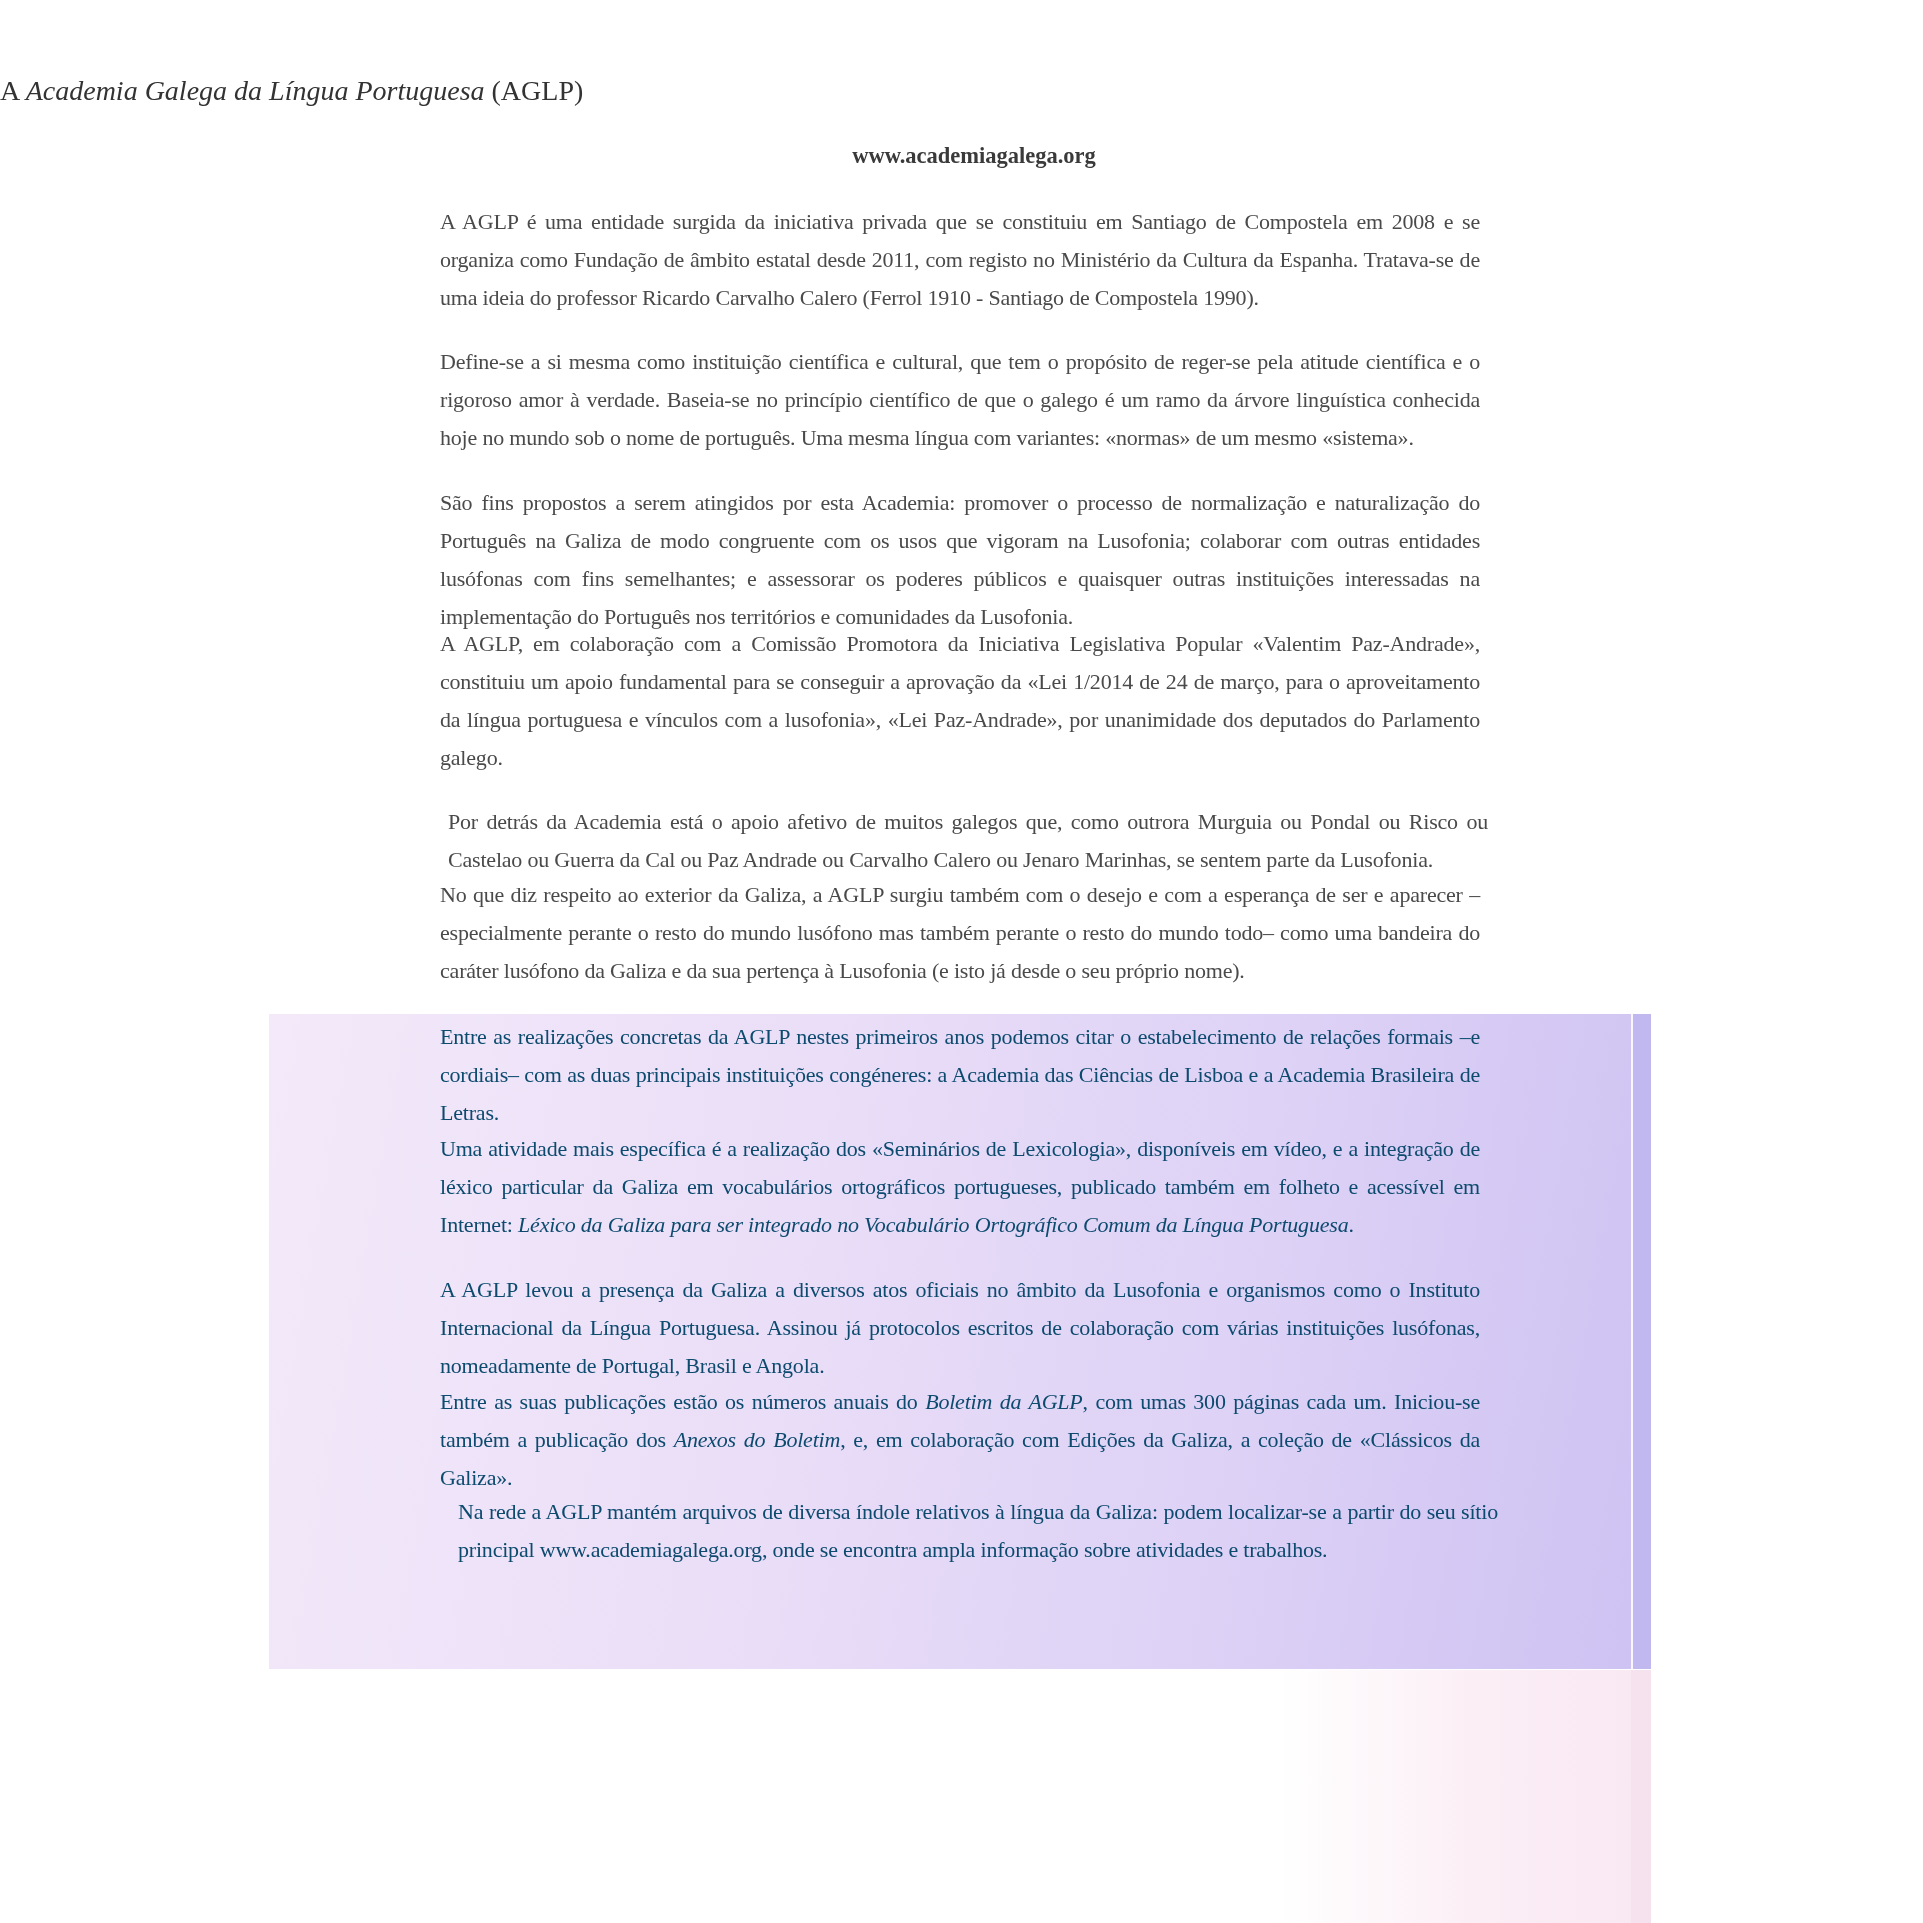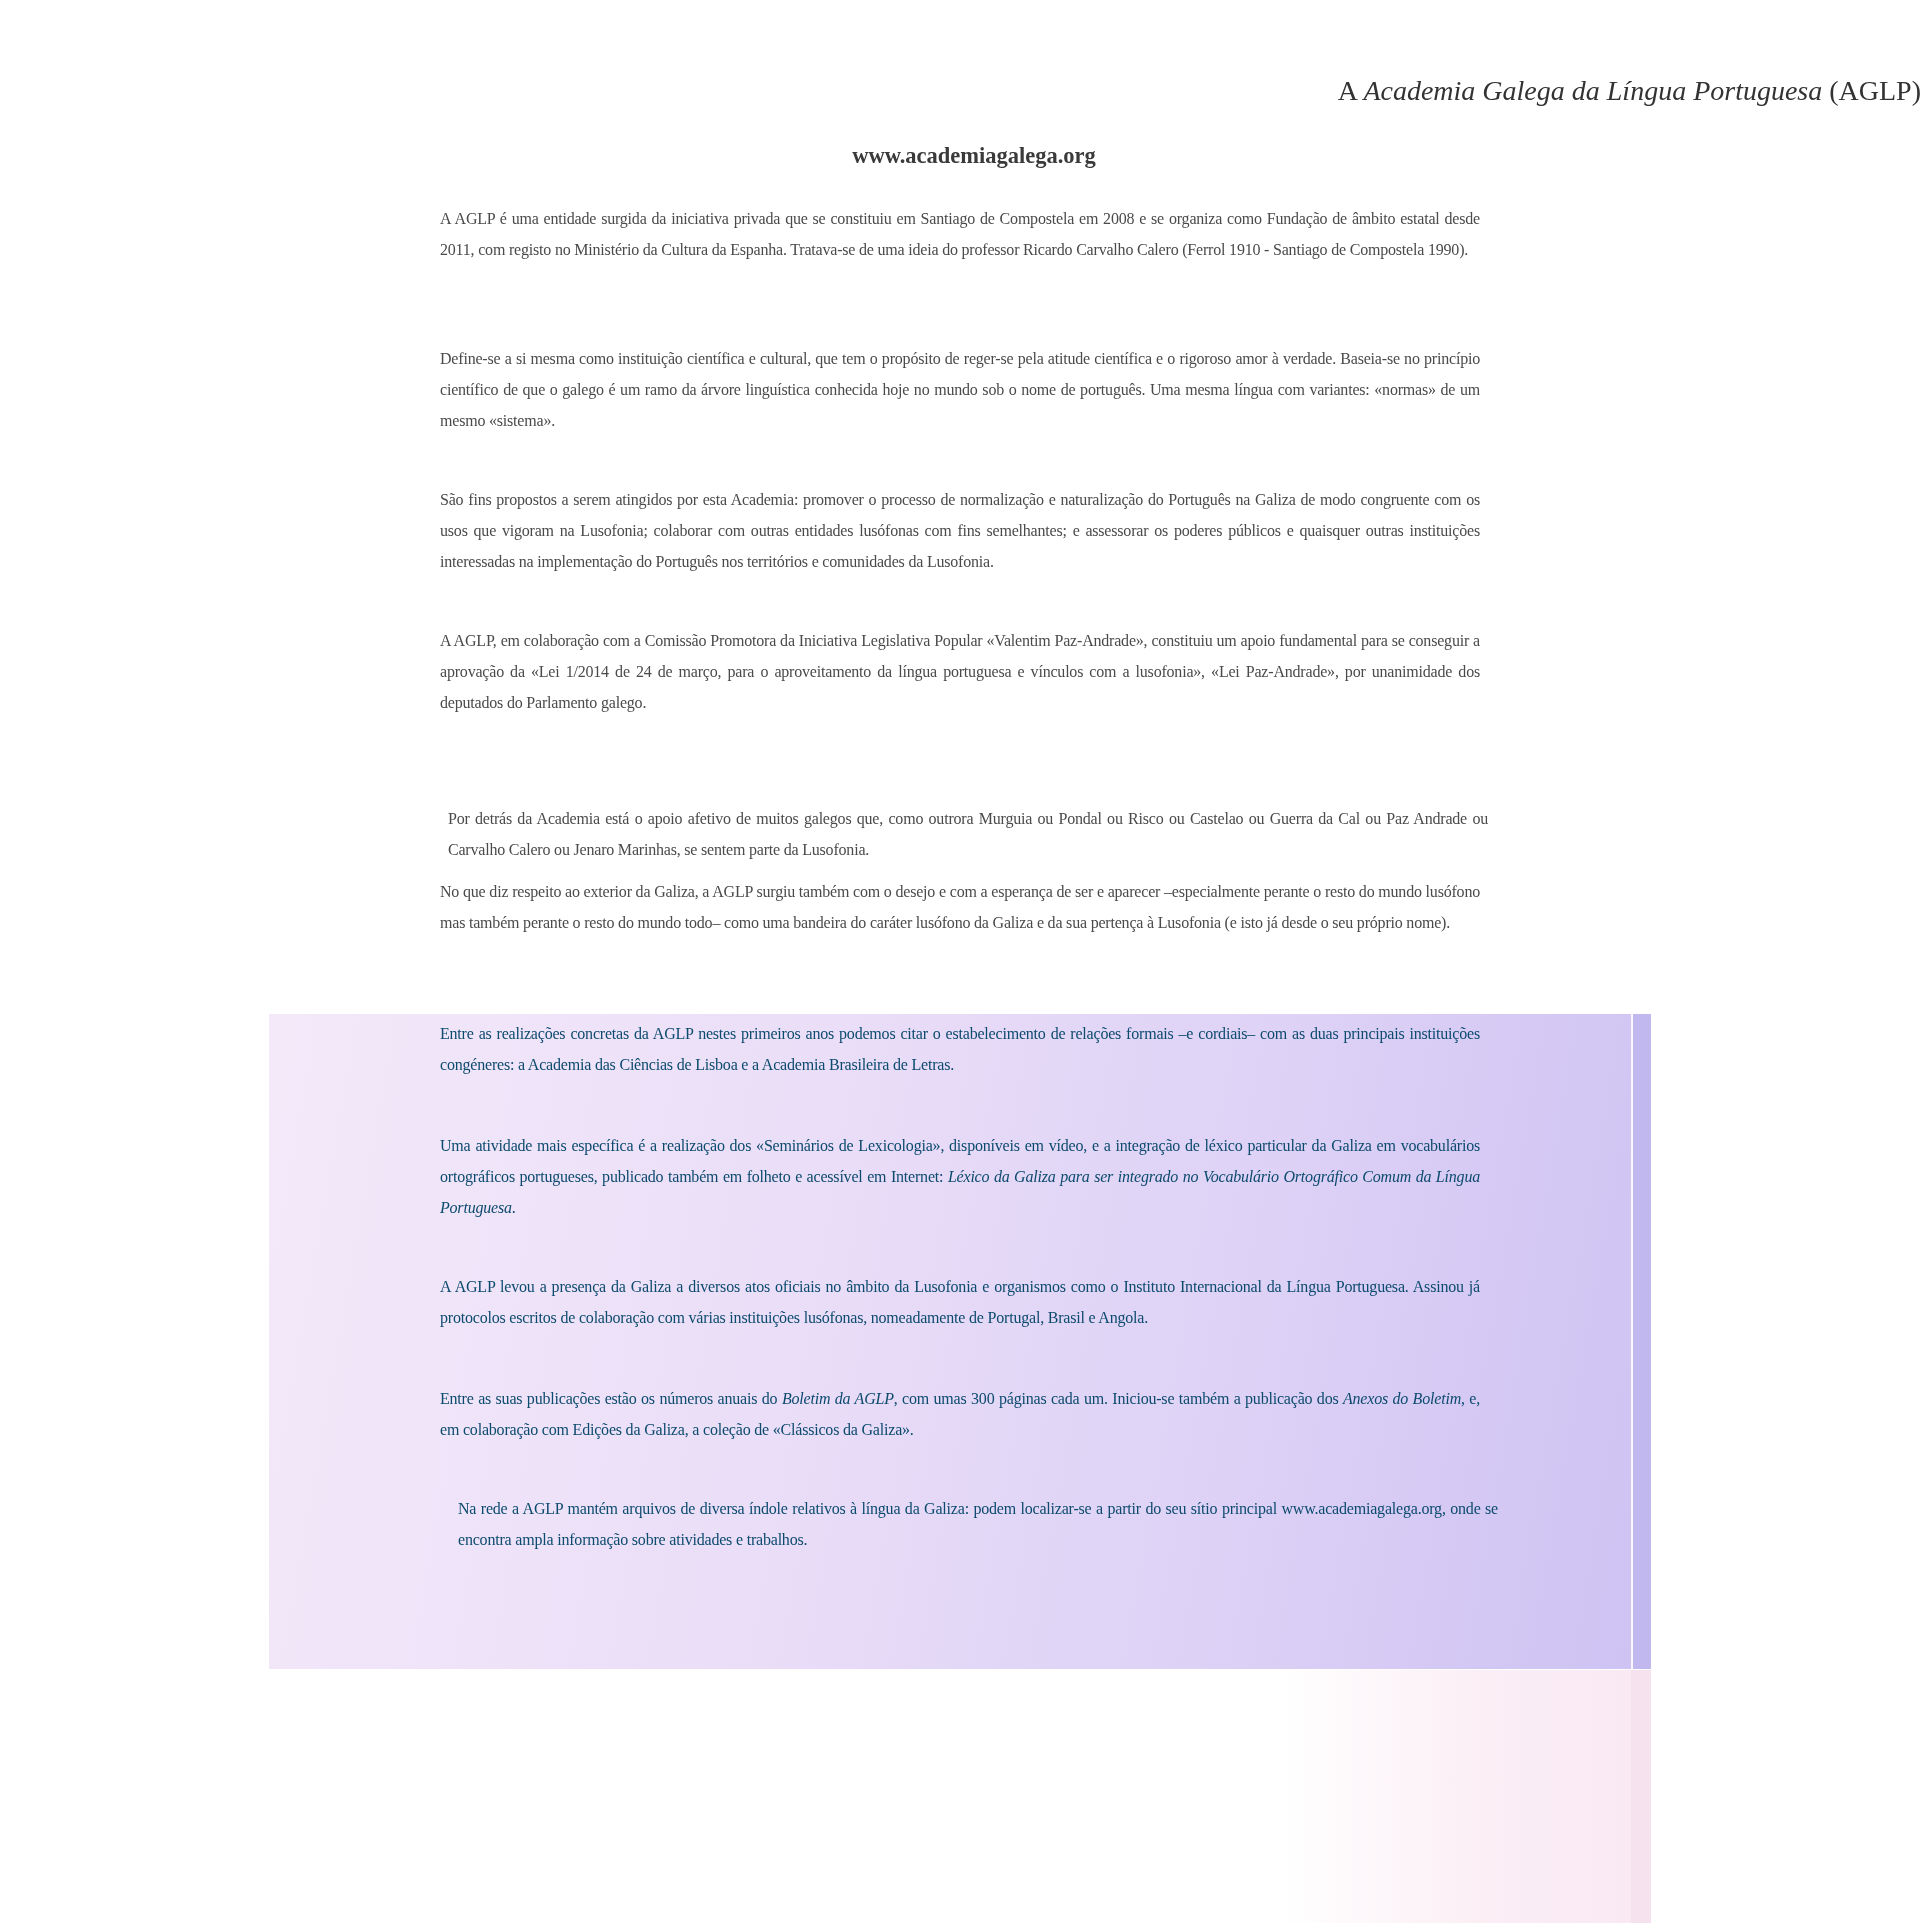--- a/index.html
+++ b/index.html
@@ -47,41 +47,41 @@
       height: 655px;
       background: #c2b8f0;
       border-left: 2.3px solid #fbf6fd;
       box-sizing: border-box;
     }
     .title {
       position: absolute;
       left: 0;
       top: 75px;
       width: 1921px;
-      text-align: right;
+      text-align: left;
       font-size: 28px;
       color: #333333;
     }
     .title .ital { font-style: italic; }
     .url {
       position: absolute;
       left: 12px;
       top: 143px;
       width: 1924px;
       text-align: center;
       font-size: 22.5px;
       font-weight: bold;
       color: #3a3a3a;
     }
     .body-text {
       position: absolute;
       left: 440px;
       width: 1040px;
-      font-size: 16px;
-      line-height: 31px;
+      font-size: 22px;
+      line-height: 38px;
       text-align: justify;
       color: #4a4a4a;
       letter-spacing: -0.2px;
     }
     .body-text.dark { color: #0c4a6e; }
     .body-text i { font-style: italic; }
   </style>
 </head>
 <body>
 

